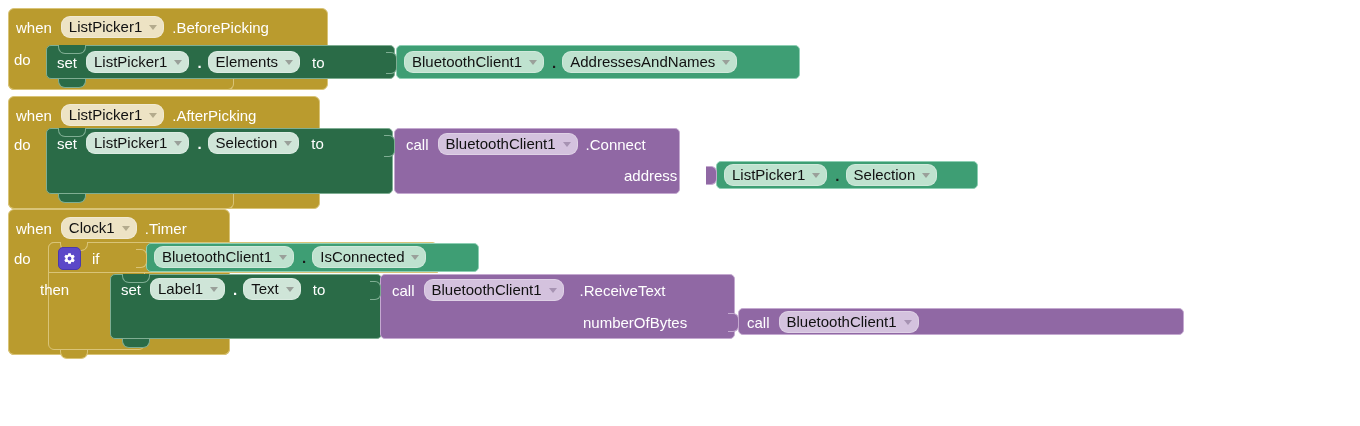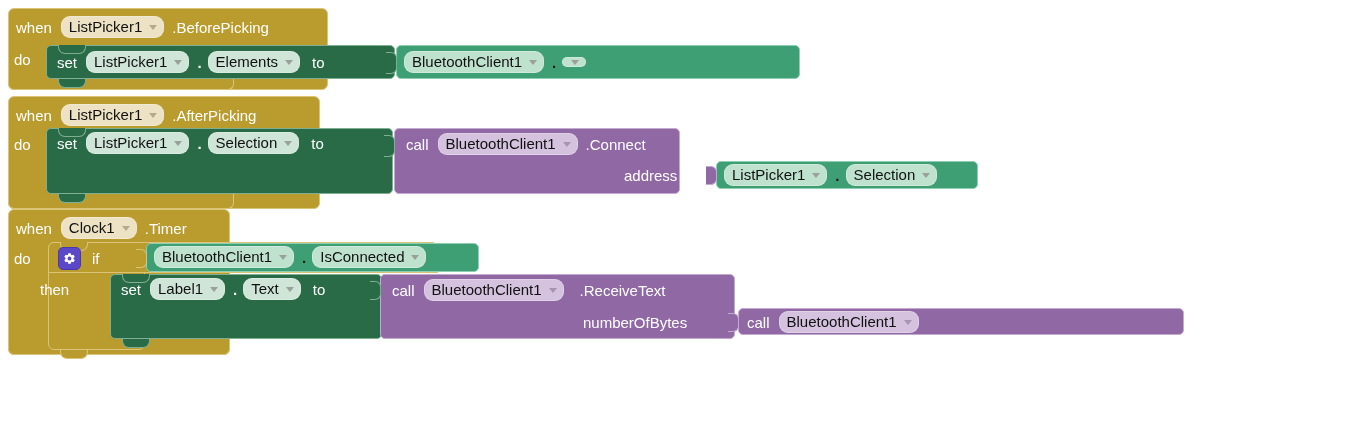--- a/index.html
+++ b/index.html
@@ -122,20 +122,21 @@
 <div class="blk getter" style="left:396px;top:45px;width:404px;height:34px;"></div>
 <div class="socket" style="left:386px;top:52px;background:#2a6b47;border:1px solid #7fae93;border-left:none;"></div>
 
 <div class="row" style="left:404px;top:51px;height:22px;">
   <span class="pill mint2">
     <span>BluetoothClient1</span>
     <i class="caret"></i>
   </span>
   <span class="dot dk" style="margin:0 6px 0 8px;">.</span>
   <span class="pill mint2">
+    <span>AddressesAndNames</span>
     <i class="caret"></i>
   </span>
 </div>
 
 <div class="blk event-body" style="left:8px;top:96px;width:312px;height:113px;"></div>
 <div class="blk gold" style="left:8px;top:193px;width:226px;height:16px;border-radius:0 0 6px 6px;border-top:none;"></div>
 
 <div class="row" style="left:16px;top:103px;height:24px;">
   <span class="kw">when</span>
   <span class="pill cream" style="margin-left:9px;">

